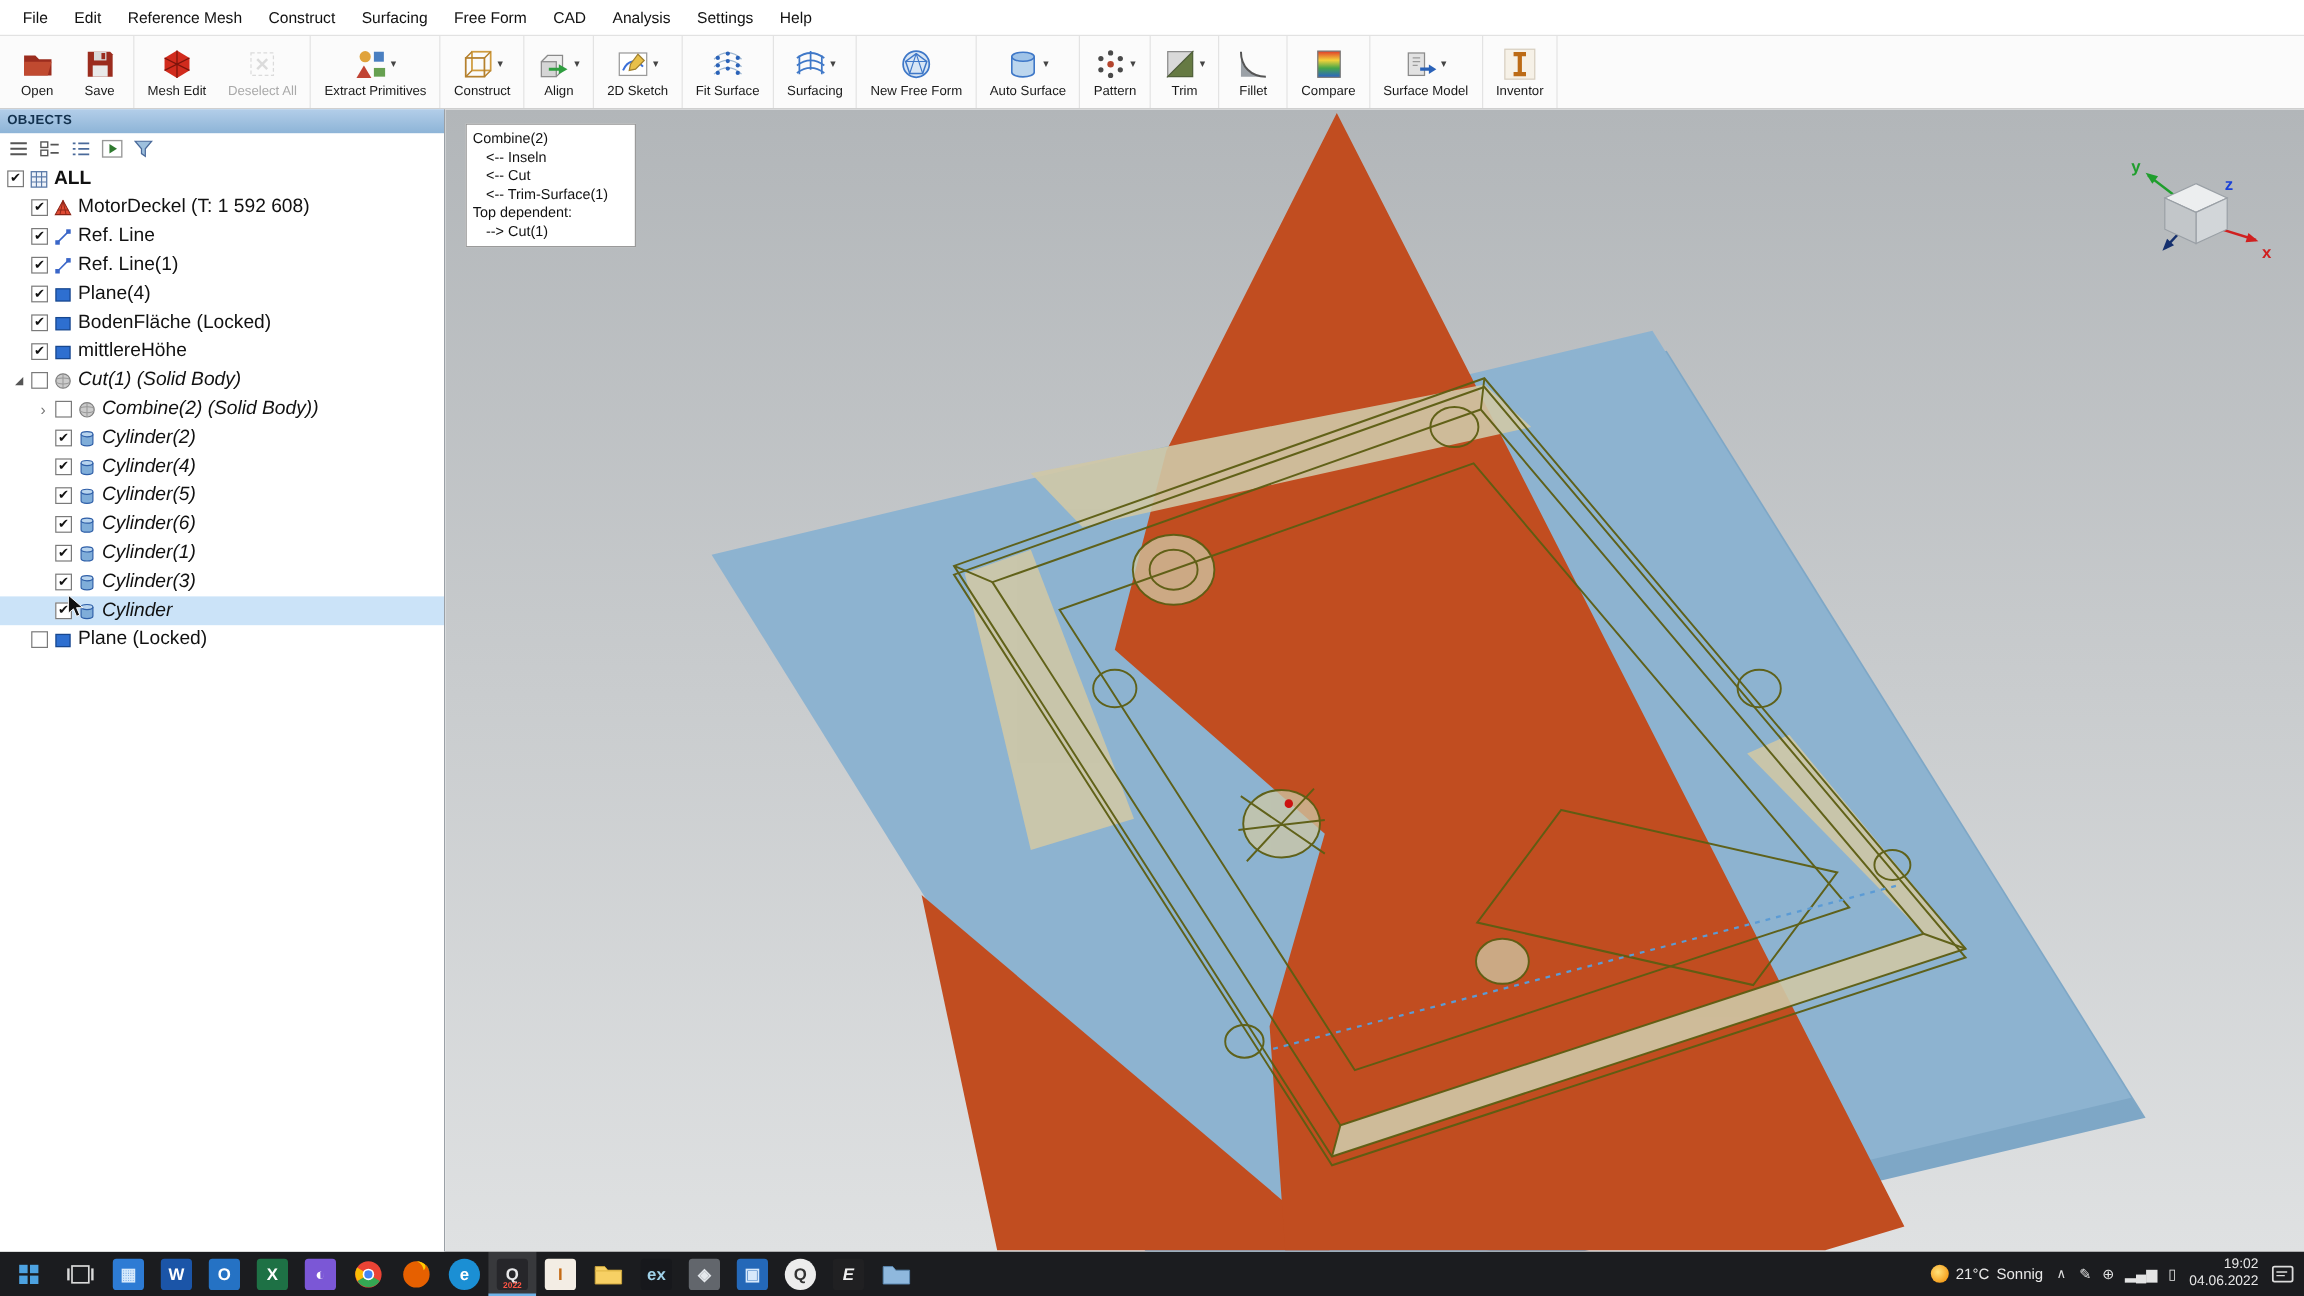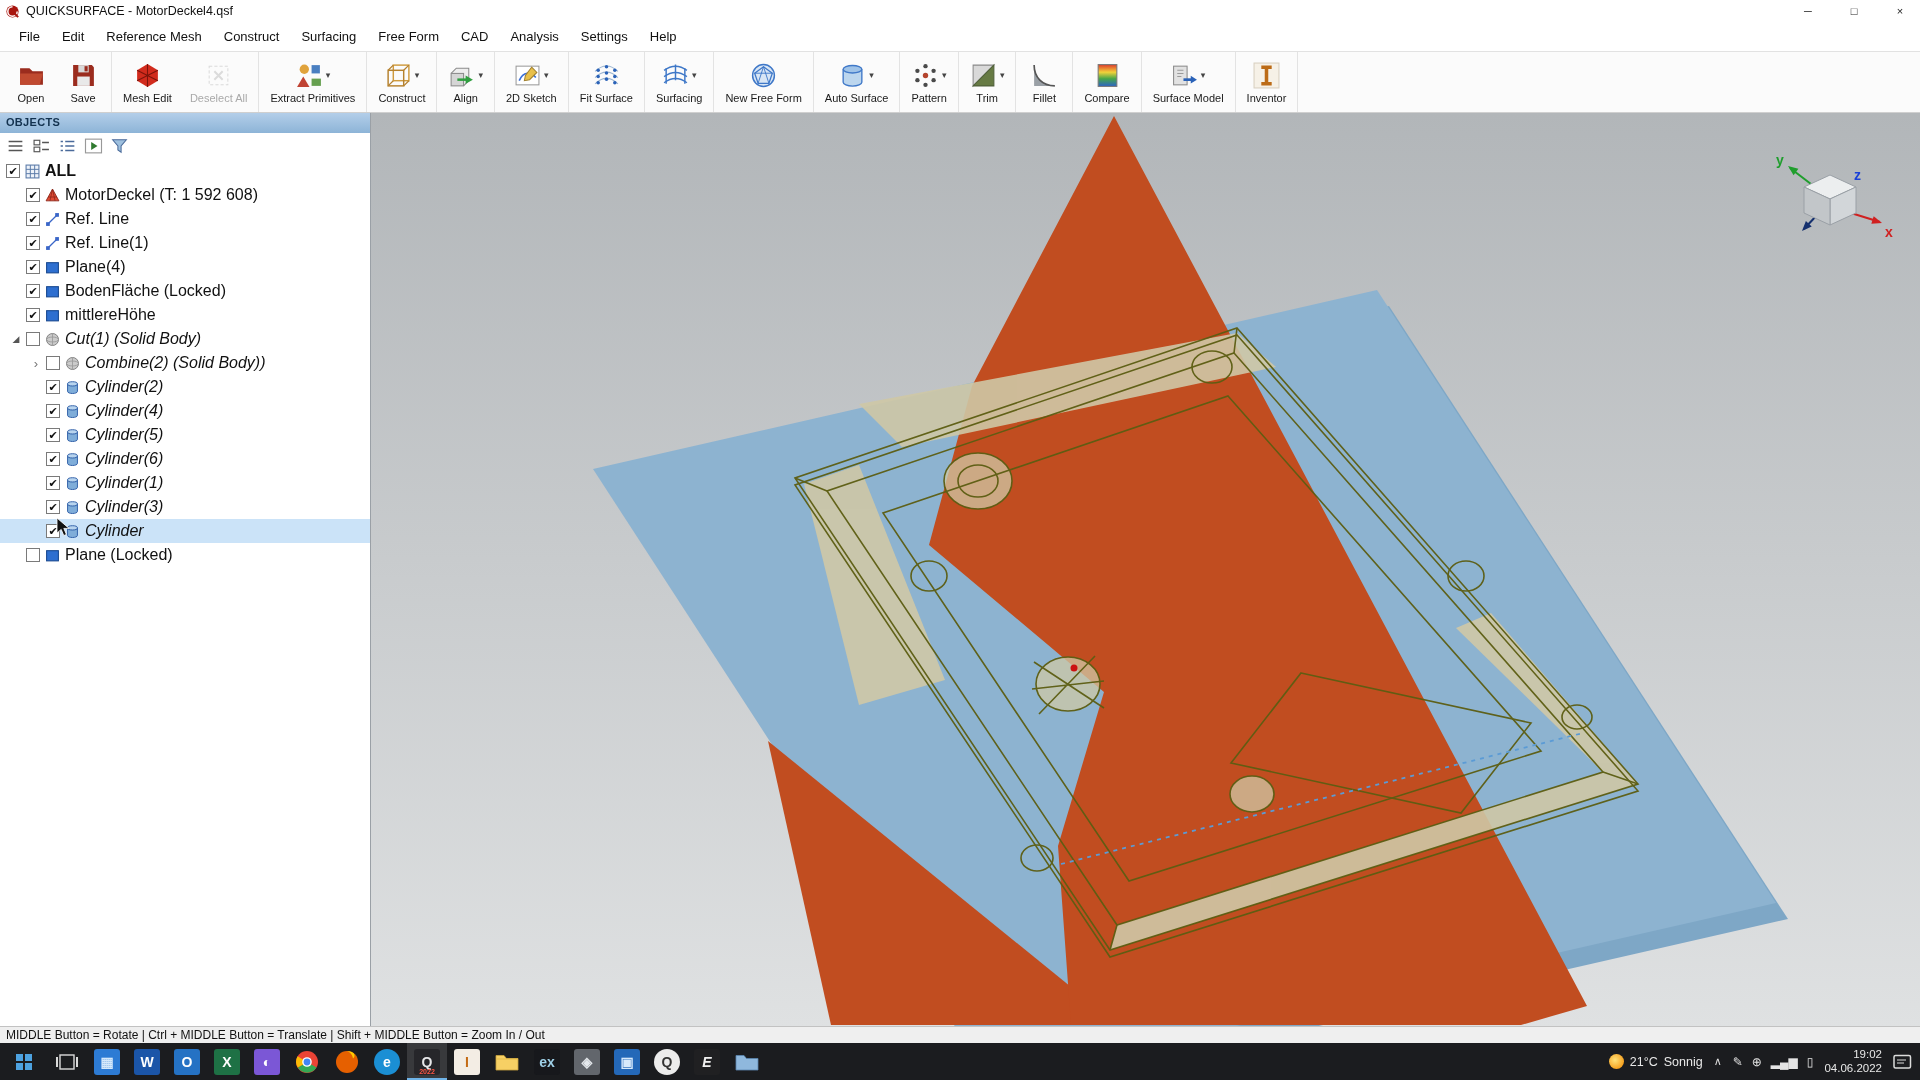--- a/index.html
+++ b/index.html
@@ -82,34 +82,20 @@
   .chev{font-size:11px;color:#ddd}
   .tray-ic{font-size:12px;color:#e4e4e4;white-space:nowrap}
   .clock{text-align:right;font-size:11.5px;line-height:13.5px}
   .notif{width:19px;height:16px;flex:none}
 </style>
 </head>
 <body>
 
 <div class="window">
 
-  <div class="titlebar">
-    <span class="app-logo">
-      <svg viewBox="0 0 16 16">
-          <circle cx="8" cy="8" r="6.5" fill="#a8160f"></circle>
-          <path d="M8 3a5 5 0 1 0 5 5" stroke="#fff" stroke-width="1.6" fill="none"></path>
-          <path d="M10.5 10.5L14 14" stroke="#a8160f" stroke-width="2.2"></path>
-        </svg>
-    </span>
-    <span class="title-text">QUICKSURFACE - MotorDeckel4.qsf</span>
-    <span class="tb-fill"></span>
-    <span class="win-btn">─</span>
-    <span class="win-btn">□</span>
-    <span class="win-btn">×</span>
-  </div>
 
   <div class="menubar" id="menu-items">
       <div class="menu-item">File</div>
       <div class="menu-item">Edit</div>
       <div class="menu-item">Reference Mesh</div>
       <div class="menu-item">Construct</div>
       <div class="menu-item">Surfacing</div>
       <div class="menu-item">Free Form</div>
       <div class="menu-item">CAD</div>
       <div class="menu-item">Analysis</div>
@@ -597,41 +583,46 @@
           <ellipse cx="881" cy="681" rx="22" ry="18"></ellipse>
           <ellipse cx="1095" cy="463" rx="18" ry="15"></ellipse>
           <ellipse cx="1206" cy="604" rx="15" ry="12"></ellipse>
           <ellipse cx="666" cy="745" rx="16" ry="13"></ellipse>
           <path d="M663 549l70 46M668 601l56-58M661 576l72-8"></path>
         </g>
         <line x1="690" y1="751" x2="1212" y2="620" stroke="#5b9bd5" stroke-width="1.8" stroke-dasharray="4 5"></line>
         <circle cx="703" cy="555" r="3.5" fill="#cc1111"></circle>
       </svg>
 
+      <div class="tooltip" id="tooltip-lines">
+          <div>Combine(2)</div>
+          <div class="ind">&lt;-- Inseln</div>
+          <div class="ind">&lt;-- Cut</div>
+          <div class="ind">&lt;-- Trim-Surface(1)</div>
+          <div>Top dependent:</div>
+          <div class="ind">--&gt; Cut(1)</div>
+        </div>
 
       <svg class="axis" viewBox="0 0 130 100">
         <line x1="60" y1="50" x2="22" y2="21" stroke="#1f9e2d" stroke-width="2"></line>
         <polygon points="20,19 30.4,21.8 25.6,28.2" fill="#1f9e2d"></polygon>
         <line x1="70" y1="62" x2="112" y2="75" stroke="#d02020" stroke-width="2"></line>
         <polygon points="114,76 103.3,76.8 105.7,69.2" fill="#d02020"></polygon>
         <line x1="62" y1="54" x2="36" y2="82" stroke="#15306e" stroke-width="2"></line>
         <polygon points="34,84 37.9,74 43.7,79.4" fill="#15306e"></polygon>
         <polygon points="62,28 88,40 62,52 36,40" fill="#eceeef" stroke="#9aa0a6"></polygon>
         <polygon points="62,52 88,40 88,66 62,78" fill="#d2d6d9" stroke="#9aa0a6"></polygon>
         <polygon points="36,40 62,52 62,78 36,66" fill="#c2c6c9" stroke="#9aa0a6"></polygon>
         <text x="8" y="18" font-size="14" font-weight="bold" fill="#1f9e2d">y</text>
         <text x="117" y="90" font-size="14" font-weight="bold" fill="#d02020">x</text>
         <text x="86" y="33" font-size="14" font-weight="bold" fill="#1a41d8">z</text>
       </svg>
     </div>
   </div>
 
-  <div class="statusbar">
-    <span>MIDDLE Button = Rotate | Ctrl + MIDDLE Button = Translate | Shift + MIDDLE Button = Zoom In / Out</span>
-  </div>
 
   <div class="taskbar">
     <div class="start">
       <span class="win-logo">
           <i></i>
           <i></i>
           <i></i>
           <i></i>
         </span>
     </div>

